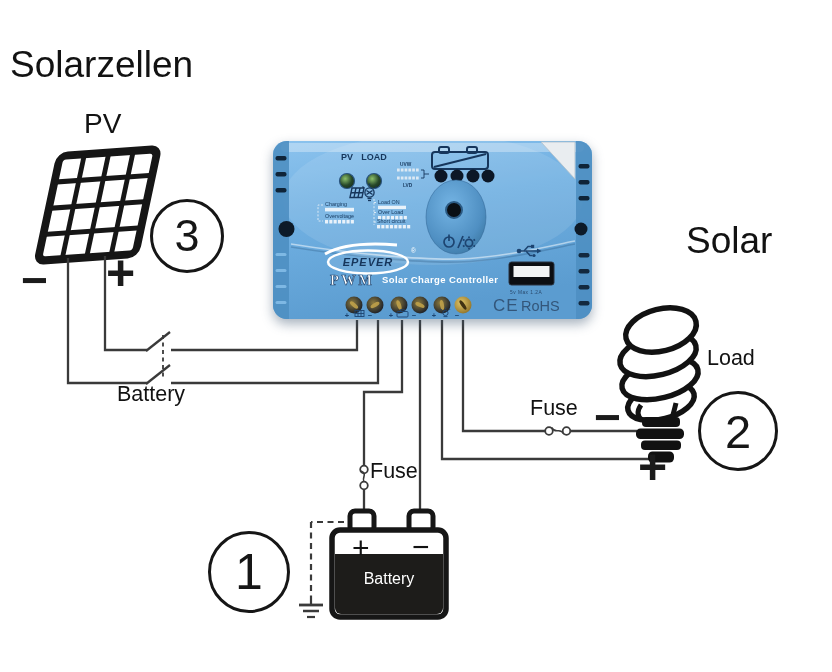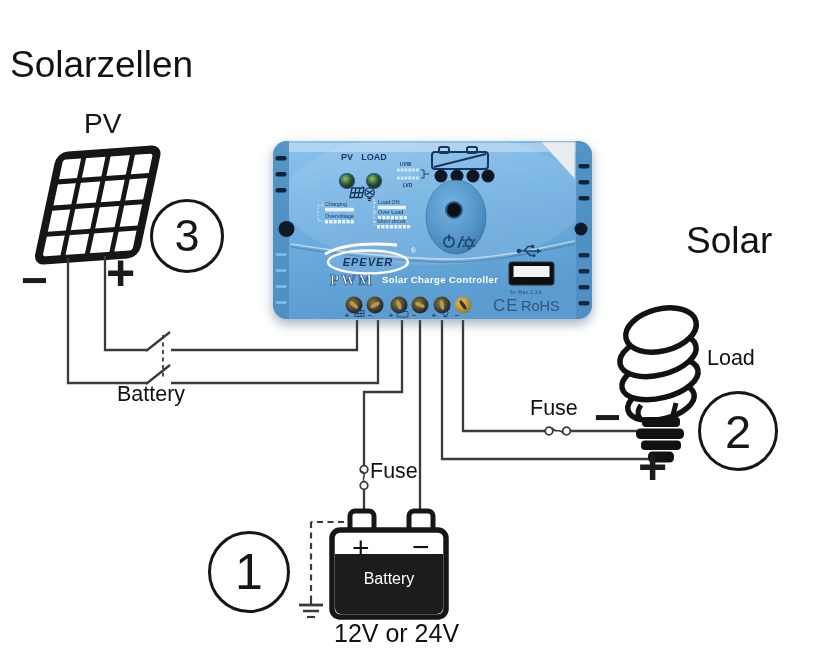--- a/index.html
+++ b/index.html
@@ -103,21 +103,20 @@
   <div class="label" style="left:117px;top:360px;font-size:21.5px;">Battery</div>
   <div class="label" style="left:370px;top:437px;font-size:21.5px;">Fuse</div>
   <div class="label" style="left:530px;top:374px;font-size:21.5px;">Fuse</div>
   <div class="label" style="left:686px;top:198px;font-size:37px;">Solar</div>
   <div class="label" style="left:707px;top:324px;font-size:21.5px;">Load</div>
   <div class="sign" style="left:594px;top:370px;font-size:46px;">−</div>
   <div class="sign" style="left:638px;top:418px;font-size:50px;">+</div>
   <div class="label" style="left:352px;top:509px;font-size:30px;">+</div>
   <div class="label" style="left:412px;top:508px;font-size:30px;">−</div>
   <div class="label" style="left:340px;top:547px;width:98px;text-align:center;font-size:16px;color:#fff;">Battery</div>
-  <div class="label" style="left:334px;top:597px;font-size:25px;">12V or 24V</div>
 
   <div class="callout" style="left:150px;top:175px;width:68px;height:68px;font-size:45px;">
        <span>3</span>
     </div>
   <div class="callout" style="left:208px;top:507px;width:76px;height:76px;font-size:50px;">
        <span>1</span>
     </div>
   <div class="callout" style="left:698px;top:367px;width:74px;height:74px;font-size:47px;">
        <span>2</span>
     </div>

